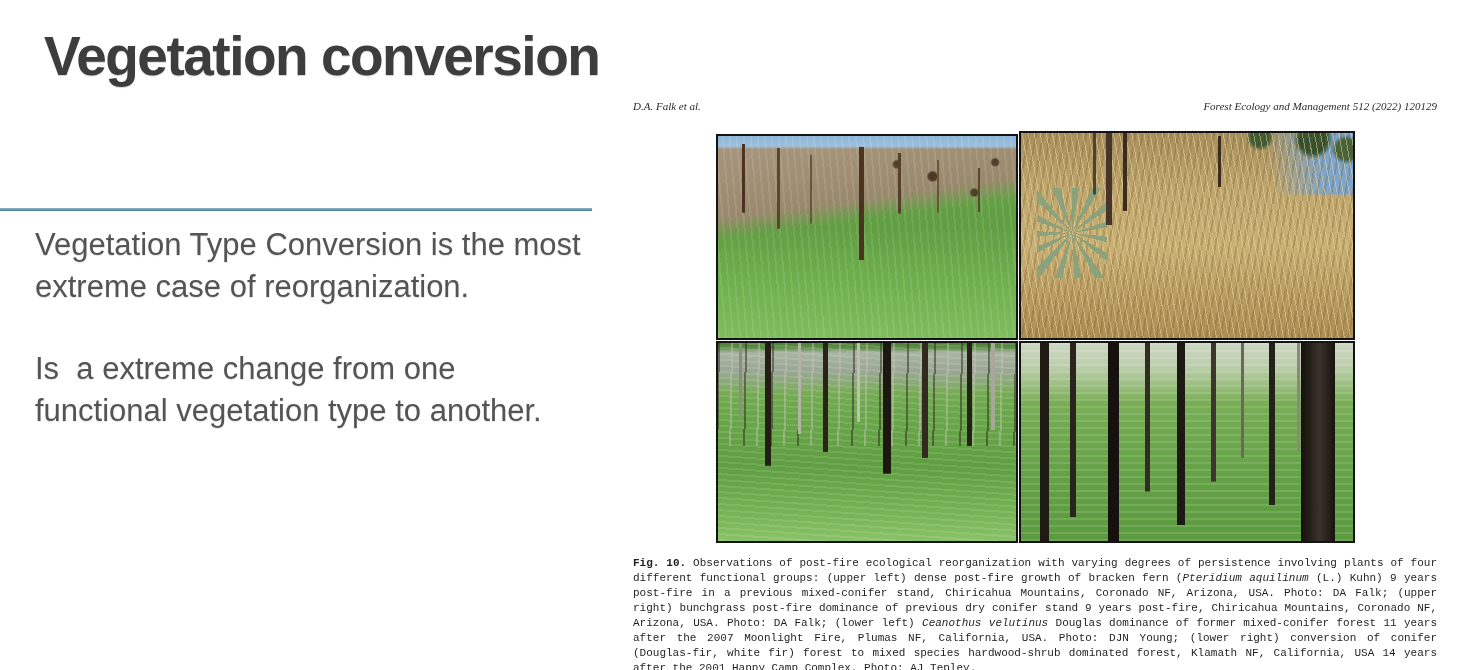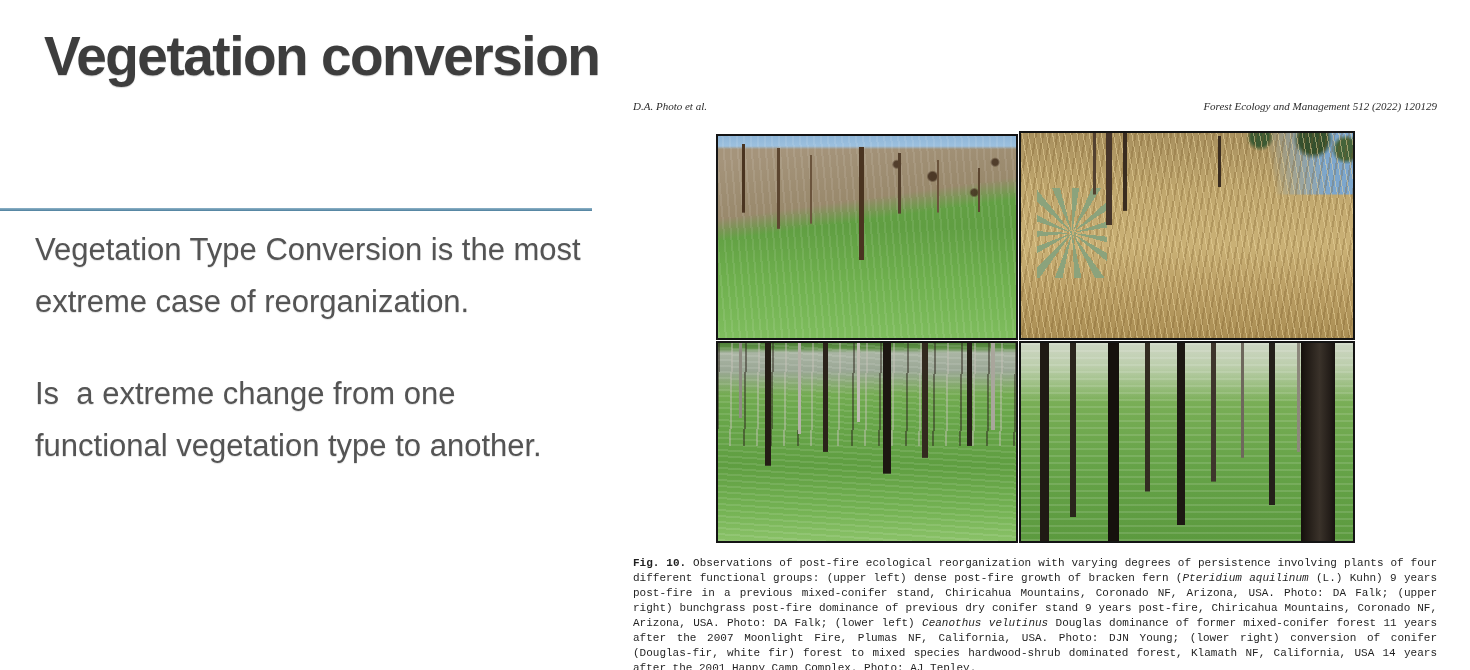--- a/index.html
+++ b/index.html
@@ -13,21 +13,21 @@
     font-size:55px;font-weight:800;letter-spacing:-1.5px;color:#3d3d3d;
     font-family:"Liberation Sans","DejaVu Sans",sans-serif;
     text-shadow:0 1px 1px rgba(0,0,0,0.18);
   }
   #divider{
     position:absolute;left:0;top:208px;width:592px;height:3px;
     background:linear-gradient(to bottom,#8fb3c8,#4d7f9d);
   }
   #bodytext{position:absolute;left:35px;top:224px;width:560px;color:#545454;}
   #bodytext p{
-    margin:0 0 40px 0;font-size:31px;line-height:52px;white-space:pre-wrap;
+    margin:0 0 40px 0;font-size:31px;line-height:42px;white-space:pre-wrap;
     text-shadow:0 1px 1px rgba(0,0,0,0.12);
   }
   
   #running-head{
     position:absolute;left:633px;top:100px;width:804px;height:16px;
     font-family:"Liberation Serif","DejaVu Serif",serif;font-style:italic;
     font-size:11px;color:#2b2b2b;
   }
   #running-head .rh-left{position:absolute;left:0;top:0;}
   #running-head .rh-right{position:absolute;right:0;top:0;text-align:center;}
@@ -122,21 +122,21 @@
 
   <div id="divider"></div>
 
   <div id="bodytext">
     <p>Vegetation Type Conversion is the most extreme case of reorganization.</p>
     <p>Is  a extreme change from one functional vegetation type to another.</p>
   </div>
 
   <section>
     <div id="running-head">
-      <span class="rh-left">D.A. Photo et al.</span>
+      <span class="rh-left">D.A. Falk et al.</span>
       <span class="rh-right">Forest Ecology and Management 512 (2022) 120129</span>
     </div>
 
     <div class="photo" id="photo-ul" role="img" aria-label="Dense green bracken fern covering a burned slope with thin standing snags, brown hillside and blue sky beyond"></div>
     <div class="photo" id="photo-ur" role="img" aria-label="Golden bunchgrass dominating a dry slope with charred branches and a pale yucca rosette"></div>
     <div class="photo" id="photo-ll" role="img" aria-label="Bright green Ceanothus shrubfield beneath many blackened and gray fire-killed snags"></div>
     <div class="photo" id="photo-lr" role="img" aria-label="Charred conifer trunks standing over a lush green hardwood-shrub understory"></div>
 
     <div id="figure-caption"><b>Fig. 10.</b><span>  Observations of post-fire ecological reorganization with varying degrees of persistence involving plants of four different functional groups: (upper left) dense post-fire growth of bracken fern (</span><i>Pteridium aquilinum</i><span> (L.) Kuhn) 9 years post-fire in a previous mixed-conifer stand, Chiricahua Mountains, Coronado NF, Arizona, USA. Photo: DA Falk; (upper right) bunchgrass post-fire dominance of previous dry conifer stand 9 years post-fire, Chiricahua Mountains, Coronado NF, Arizona, USA. Photo: DA Falk; (lower left) </span><i>Ceanothus velutinus</i><span> Douglas dominance of former mixed-conifer forest 11 years after the 2007 Moonlight Fire, Plumas NF, California, USA. Photo: DJN Young; (lower right) conversion of conifer (Douglas-fir, white fir) forest to mixed species hardwood-shrub dominated forest, Klamath NF, California, USA 14 years after the 2001 Happy Camp Complex. Photo: AJ Tepley.</span></div>
   </section>

